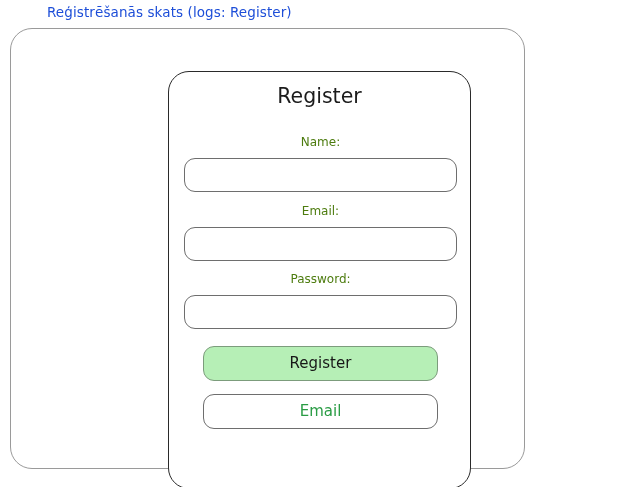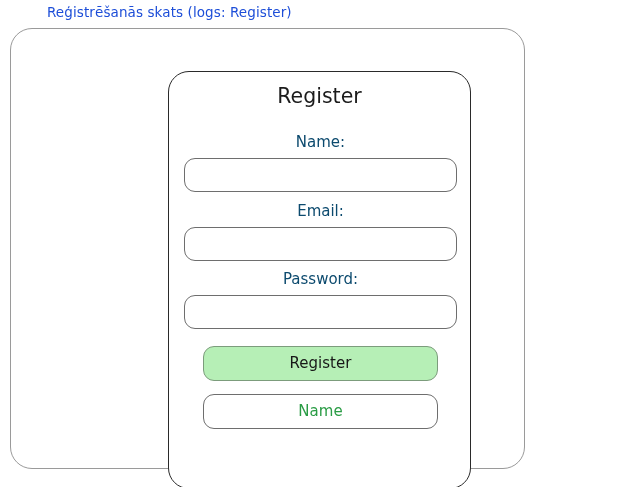--- a/index.html
+++ b/index.html
@@ -69,23 +69,23 @@
   }
 
   
   .field {
     position: absolute;
     left: 15px;
     width: 273px;
   }
   .field-label {
     text-align: center;
-    font-size: 15px;
+    font-size: 12px;
     line-height: 20px;
-    color: #0c4a6e;
+    color: #4d7c0f;
     margin-bottom: 6px;
   }
   .field-input {
     box-sizing: border-box;
     width: 100%;
     height: 34px;
     border: 1.2px solid #6e6e6e;
     border-radius: 11px;
     background: #ffffff;
     font-family: inherit;
@@ -151,16 +151,16 @@
       <input class="field-input" type="text" placeholder="" style="">
     </div>
 
     <div class="field" id="field-password">
       <div class="field-label">Password:</div>
       <input class="field-input" type="password" placeholder="" style="">
     </div>
 
     <div class="btn btn-register">Register</div>
 
-    <div class="btn btn-login">Name</div>
+    <div class="btn btn-login">Email</div>
 
   </div>
 </div>
 
 </body></html>

